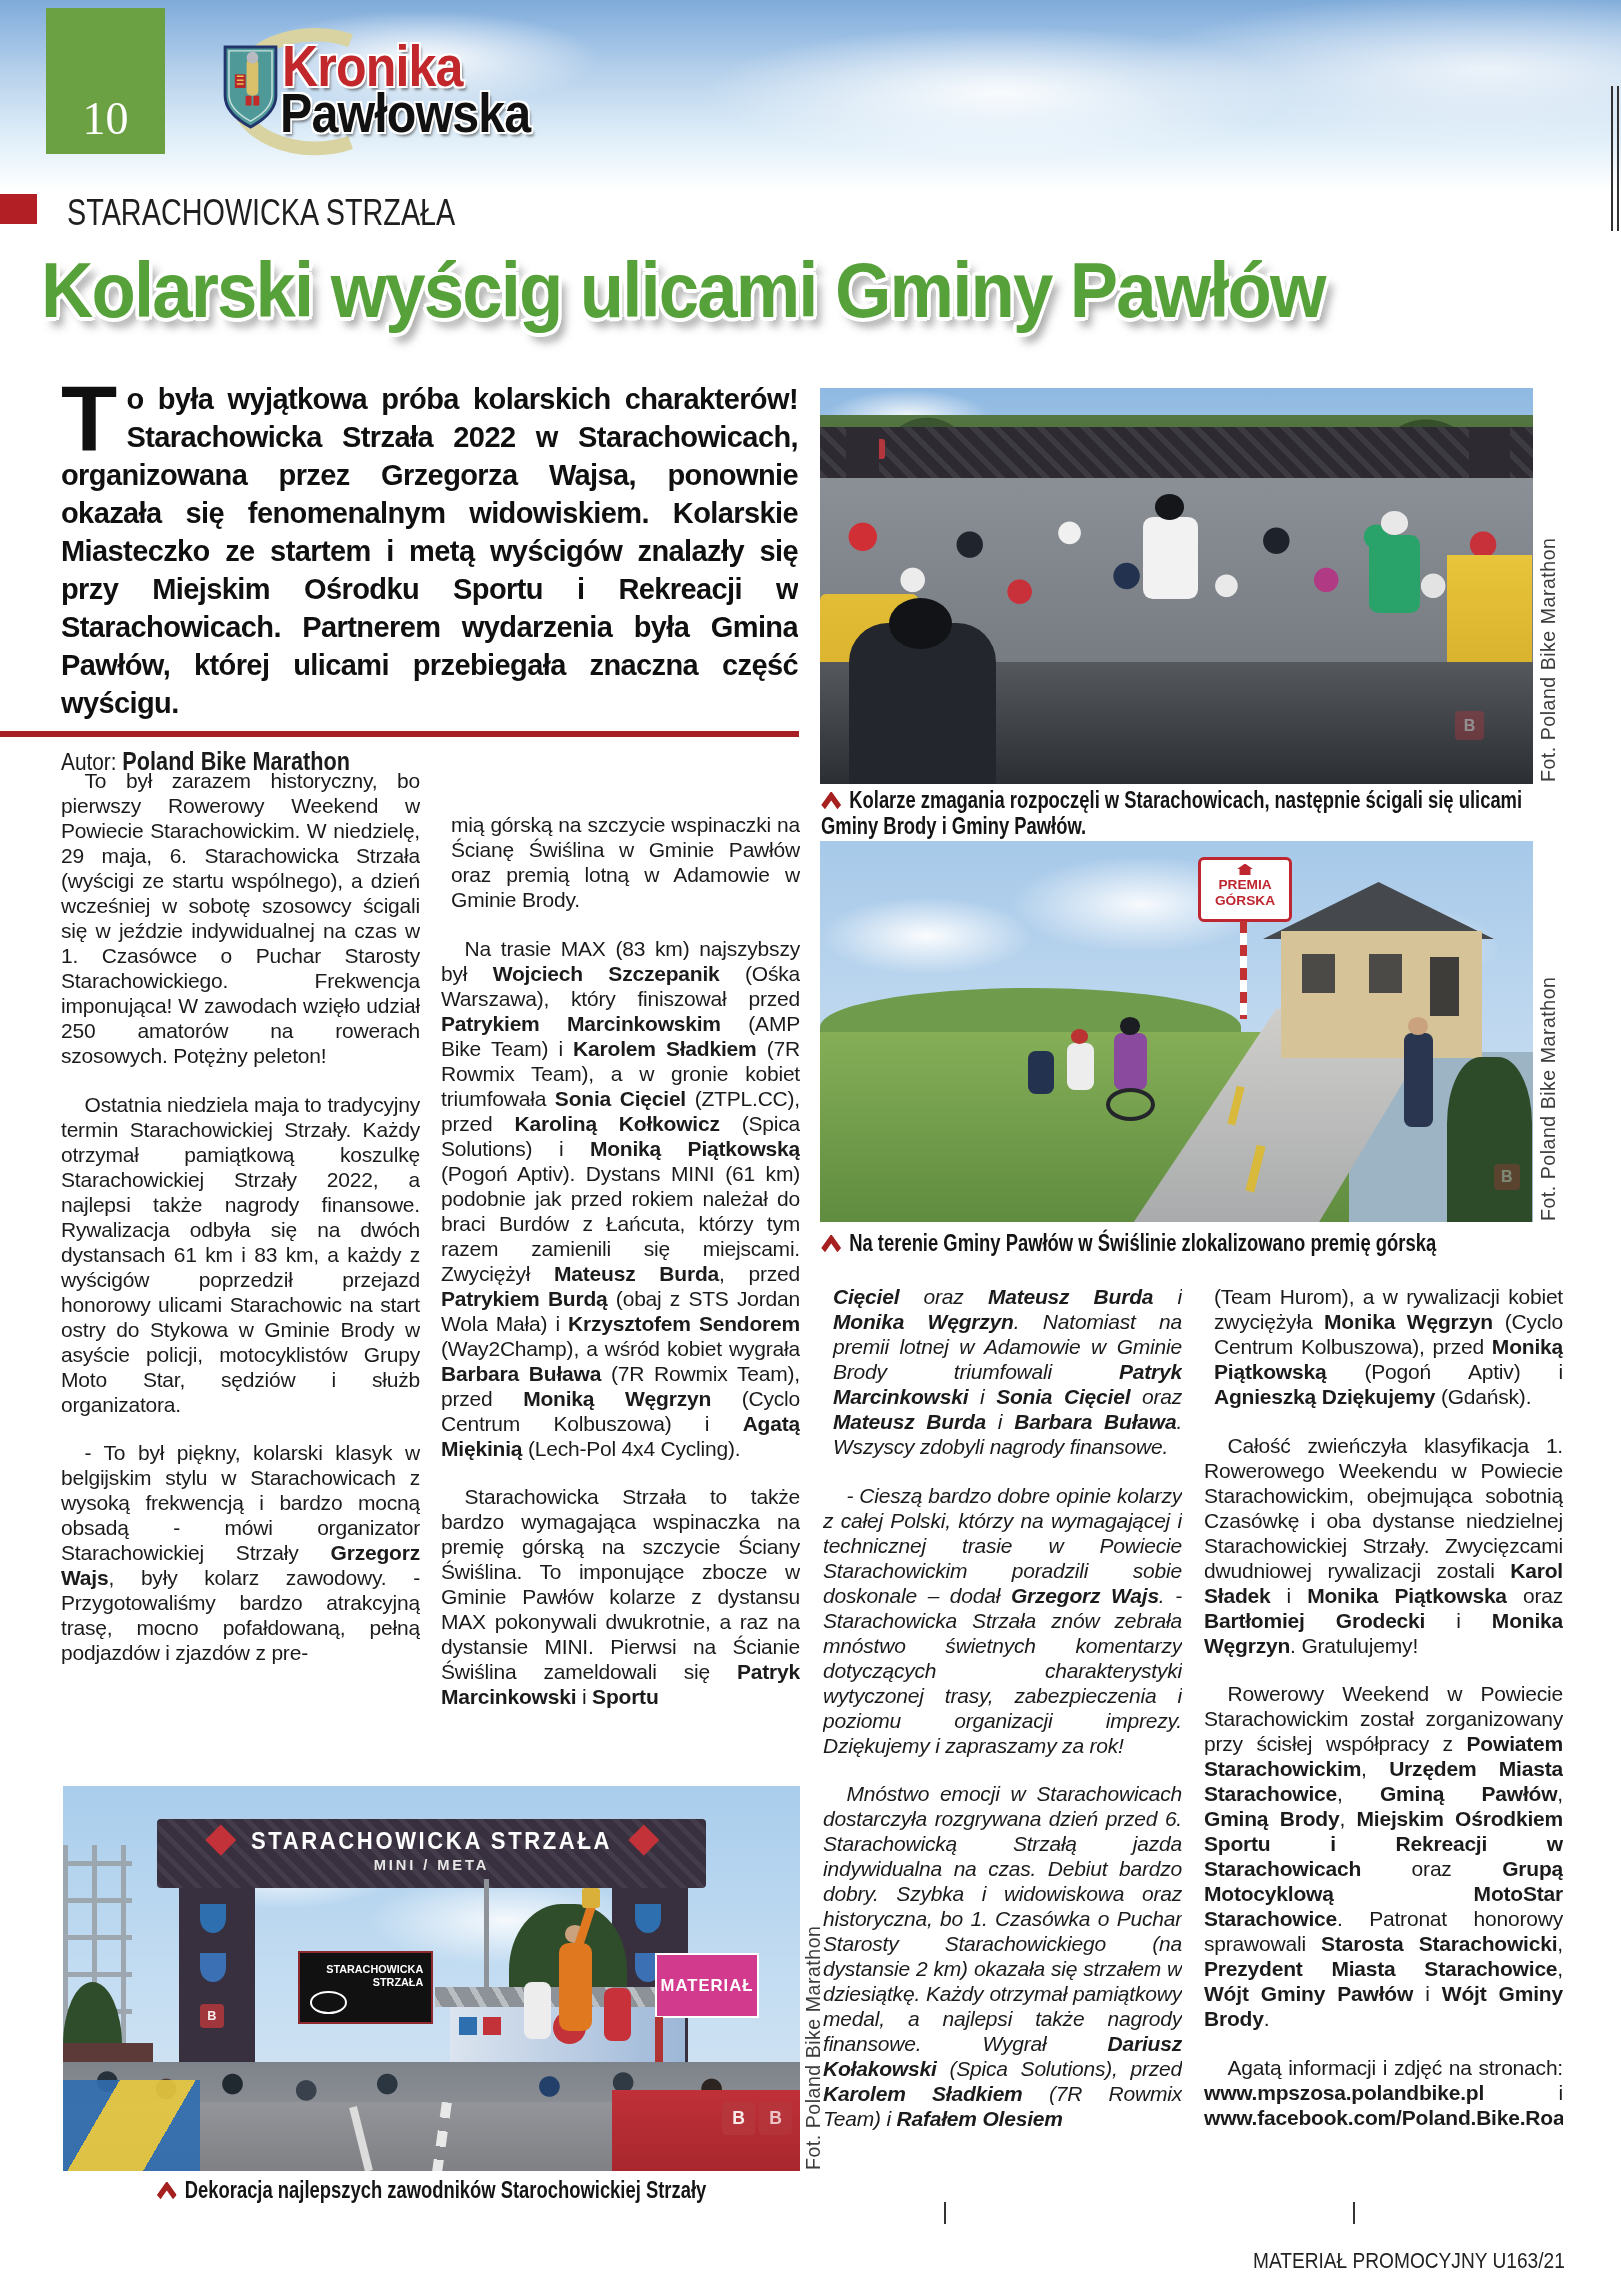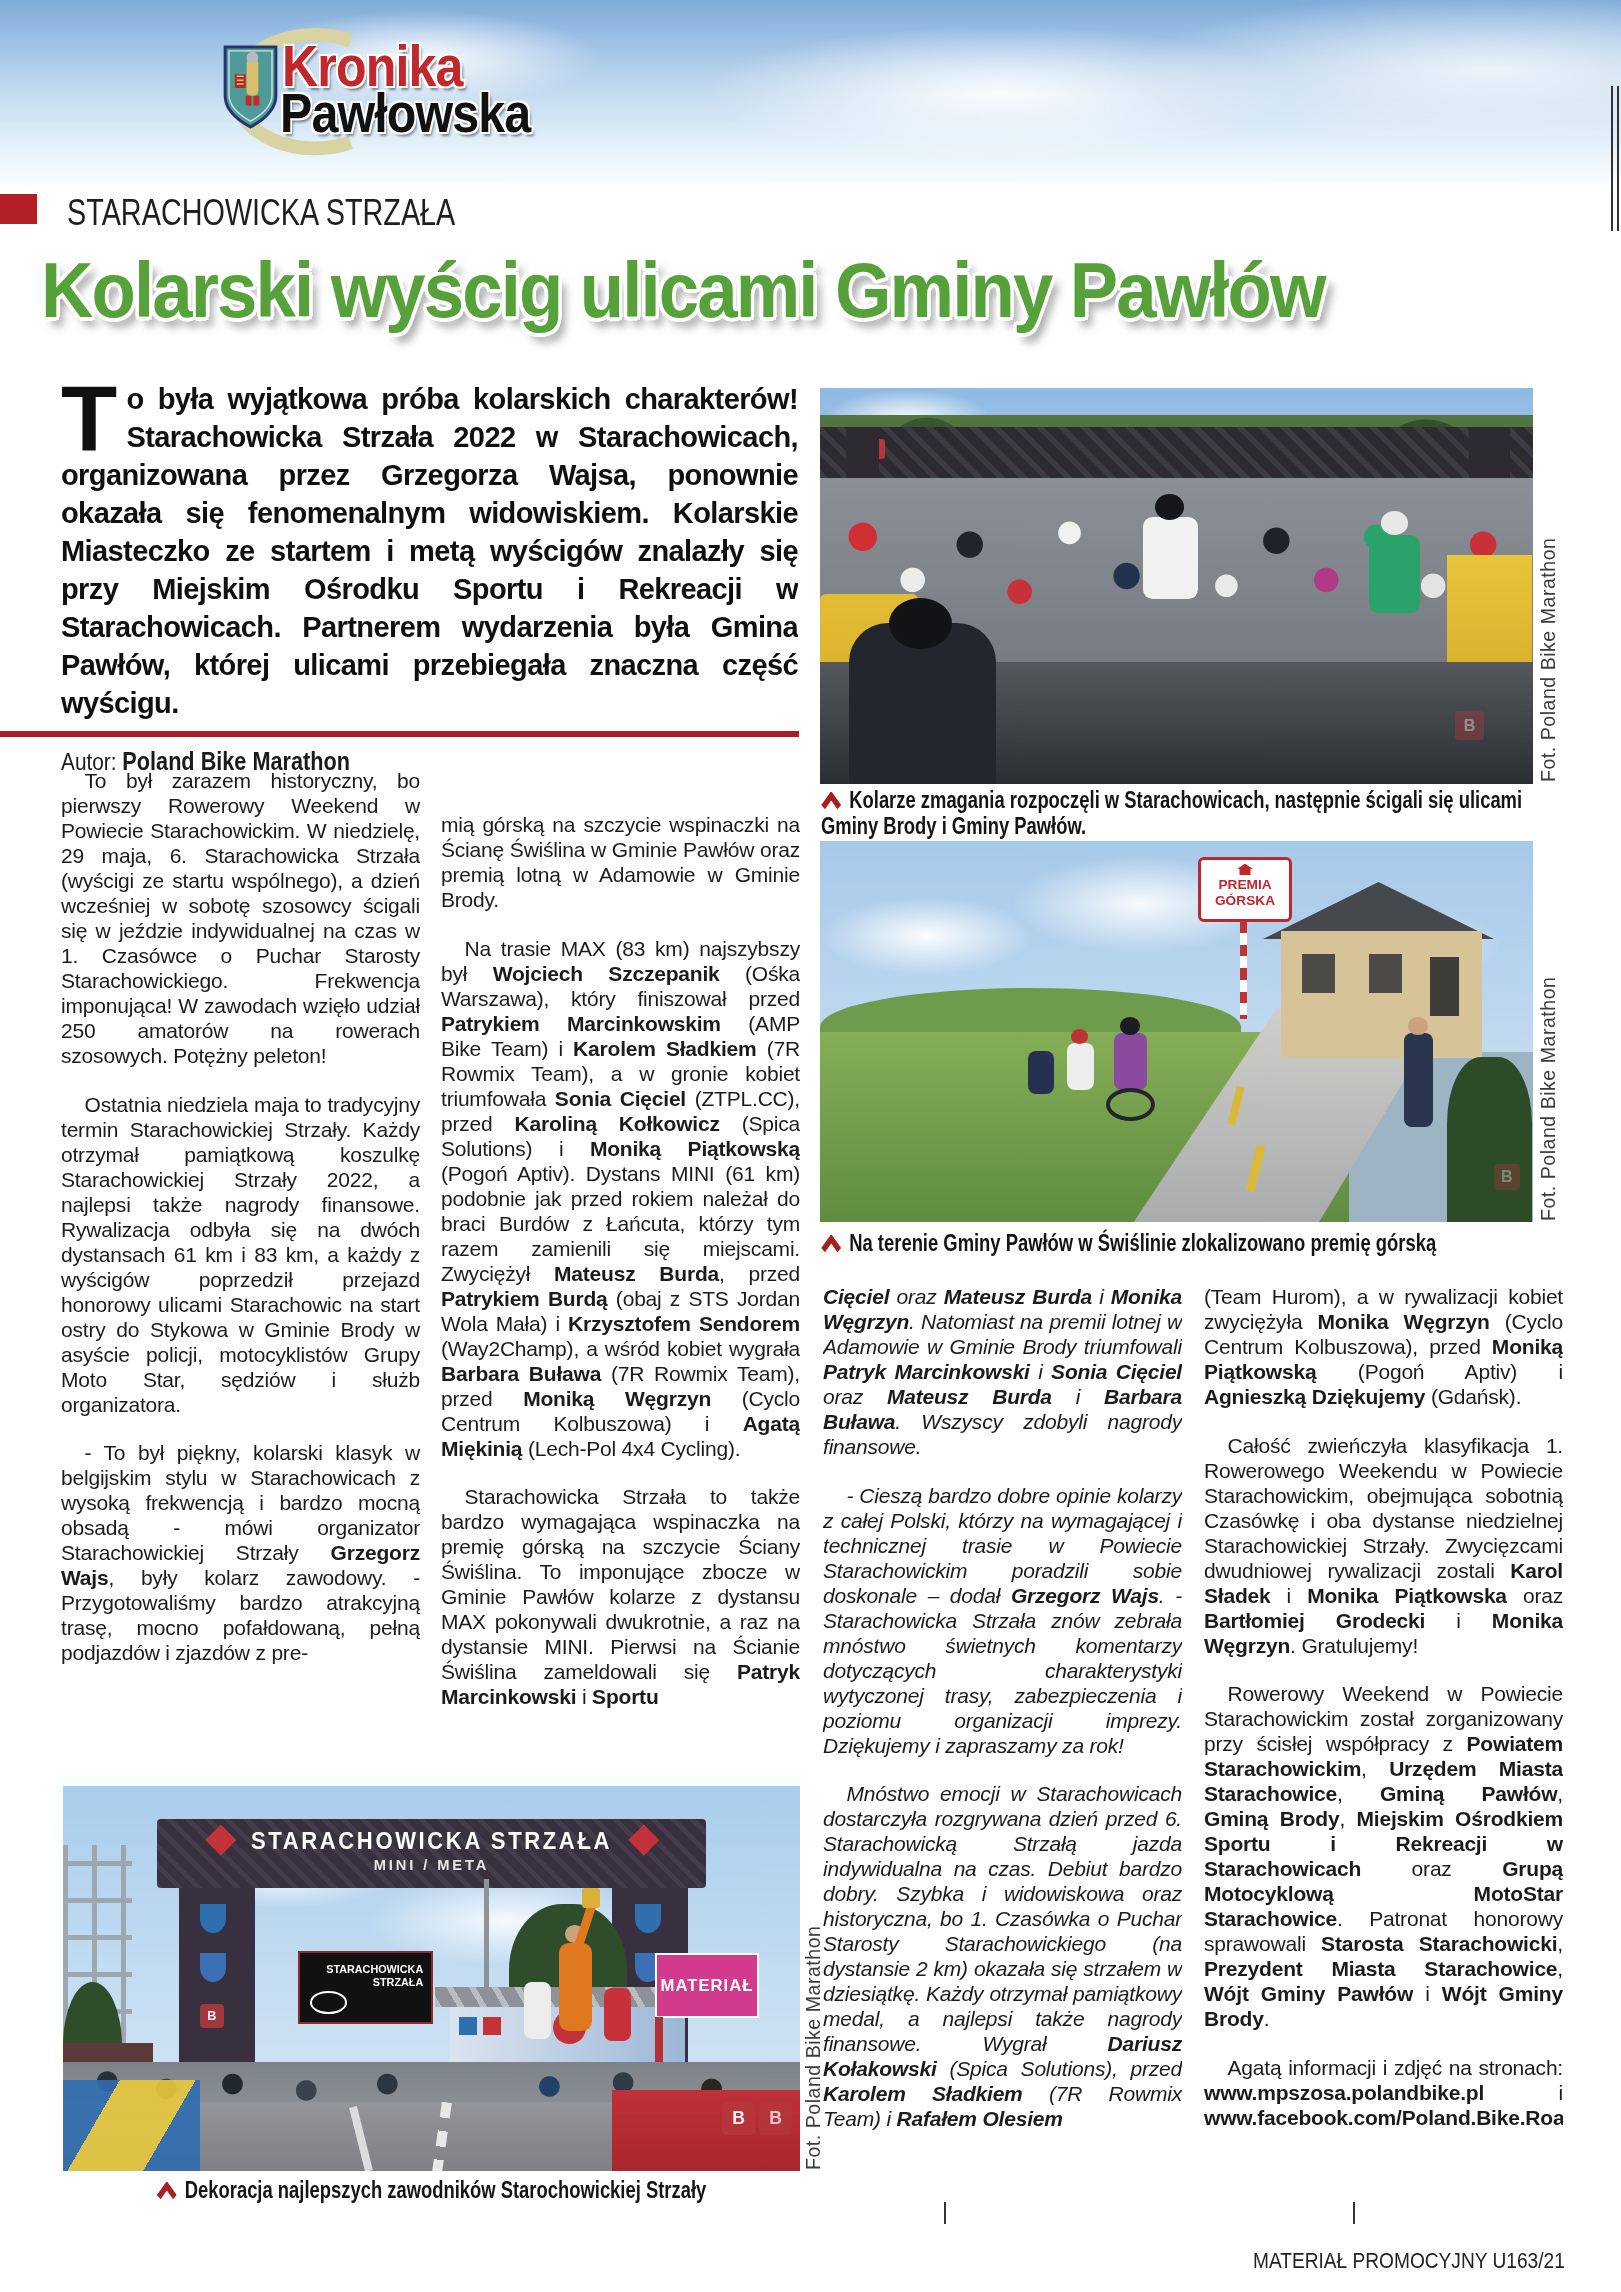--- a/index.html
+++ b/index.html
@@ -44,21 +44,21 @@
 
   
   .col{position:absolute;width:359px;font-size:21px;line-height:25px;text-align:justify;
        color:#1b1b1b;overflow:hidden;letter-spacing:-0.2px;}
   #col1{left:61px;top:768px;height:949px;}
   #col2{left:441px;top:812px;height:949px;}
   #col3{left:823px;top:1284px;height:945px;font-style:italic;}
   #col4{left:1204px;top:1284px;height:945px;}
   .par{margin:0;text-indent:23.5px;}
   .par + .par{margin-top:23.5px;}
-  .par.noindent{text-indent:0;}
+  .par.noindent{text-indent:0;margin-left:10px;}
 
   
   .photo{position:absolute;overflow:hidden;background:#9db4c4;}
   #photo1{left:820px;top:388px;width:713px;height:396px;}
   #photo2{left:820px;top:841px;width:713px;height:381px;}
   #photo3{left:63px;top:1786px;width:737px;height:385px;}
 
   .credit{position:absolute;writing-mode:vertical-rl;transform:rotate(180deg);
     font-size:19.6px;color:#3d3d3d;letter-spacing:0.5px;white-space:nowrap;}
   #credit1{left:1537px;top:392px;height:390px;}
@@ -86,20 +86,23 @@
   
   .wm{background:rgba(181,55,61,.85);border-radius:3.9px;color:rgba(255,255,255,.9);
       font-weight:bold;display:flex;align-items:center;justify-content:center;}
 </style>
 </head>
 <body>
 
 <div class="page">
 
   <div class="abs sky-band"></div>
+  <div class="abs pagenum-box">
+    <span>10</span>
+  </div>
 
   <div class="abs logo-wrap">
     <svg class="abs swoosh" width="196" height="147" viewBox="0 0 200 150">
       <path d="M168,18 A82,58 0 1 0 168,122" fill="none" stroke="#d8d3a0" stroke-width="14"></path>
     </svg>
     <svg class="abs crest" width="55" height="84" viewBox="0 0 56 86">
       <path d="M2,2 h52 v50 q0,18 -26,32 q-26,-14 -26,-32 z" fill="#4f9a98" stroke="#23356d" stroke-width="3"></path>
       <path d="M6,6 h44 v45 q0,15 -22,27 q-22,-12 -22,-27 z" fill="none" stroke="#ffffff" stroke-width="1.5" opacity=".7"></path>
       <rect x="24" y="14" width="12" height="38" rx="5" fill="#d9c06a"></rect>
       <circle cx="30" cy="13" r="6" fill="#b9b9c2"></circle>

